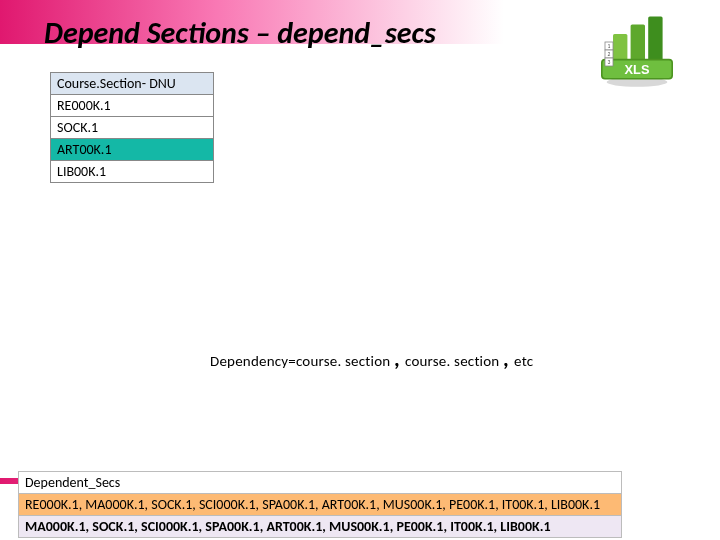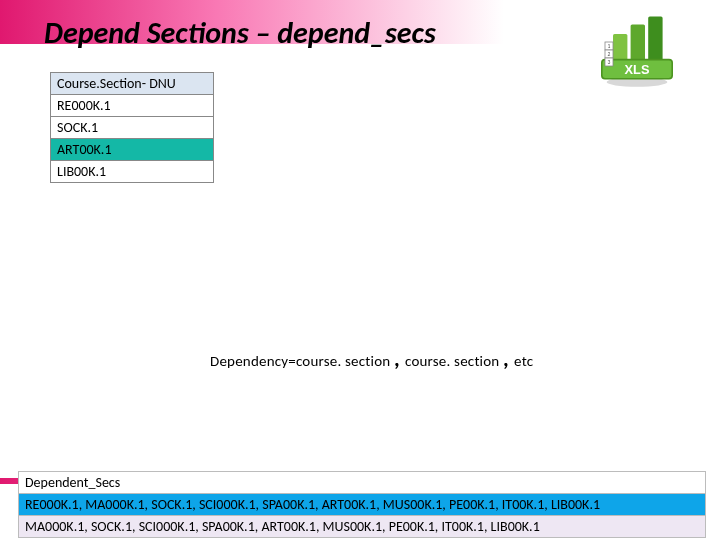--- a/index.html
+++ b/index.html
@@ -78,39 +78,39 @@
     position: absolute;
     left: 0; right: 0;
     bottom: 56px;
     height: 6px;
     background: linear-gradient(to right, #e0186f 0%, #f978b4 30%, #ffffff 70%);
   }
   .dep-table {
     position: absolute;
     bottom: 2px;
     left: 18px;
-    width: 688px;
+    width: 604px;
     border-collapse: collapse;
     font-size: 14px;
   }
   .dep-table th,
   .dep-table td {
     border: 1px solid #bcbcbc;
     padding: 2px 6px;
     text-align: left;
     height: 20px;
     font-weight: normal;
     white-space: nowrap;
     overflow: hidden;
   }
   .dep-table th {
     background: #fff;
   }
-  .dep-table tr.r1 td { background: #0ea5e9; }
-  .dep-table tr.r2 td { background: #eee7f3; }
+  .dep-table tr.r1 td { background: #fdba74; }
+  .dep-table tr.r2 td { background: #eee7f3; font-weight: bold; }
 </style>
 </head>
 <body>
 
 <div class="top-gradient"></div>
 
 <div class="page-title">Depend Sections – depend_secs</div>
 
 <div class="xls-icon">
   <svg viewBox="0 0 100 100">

